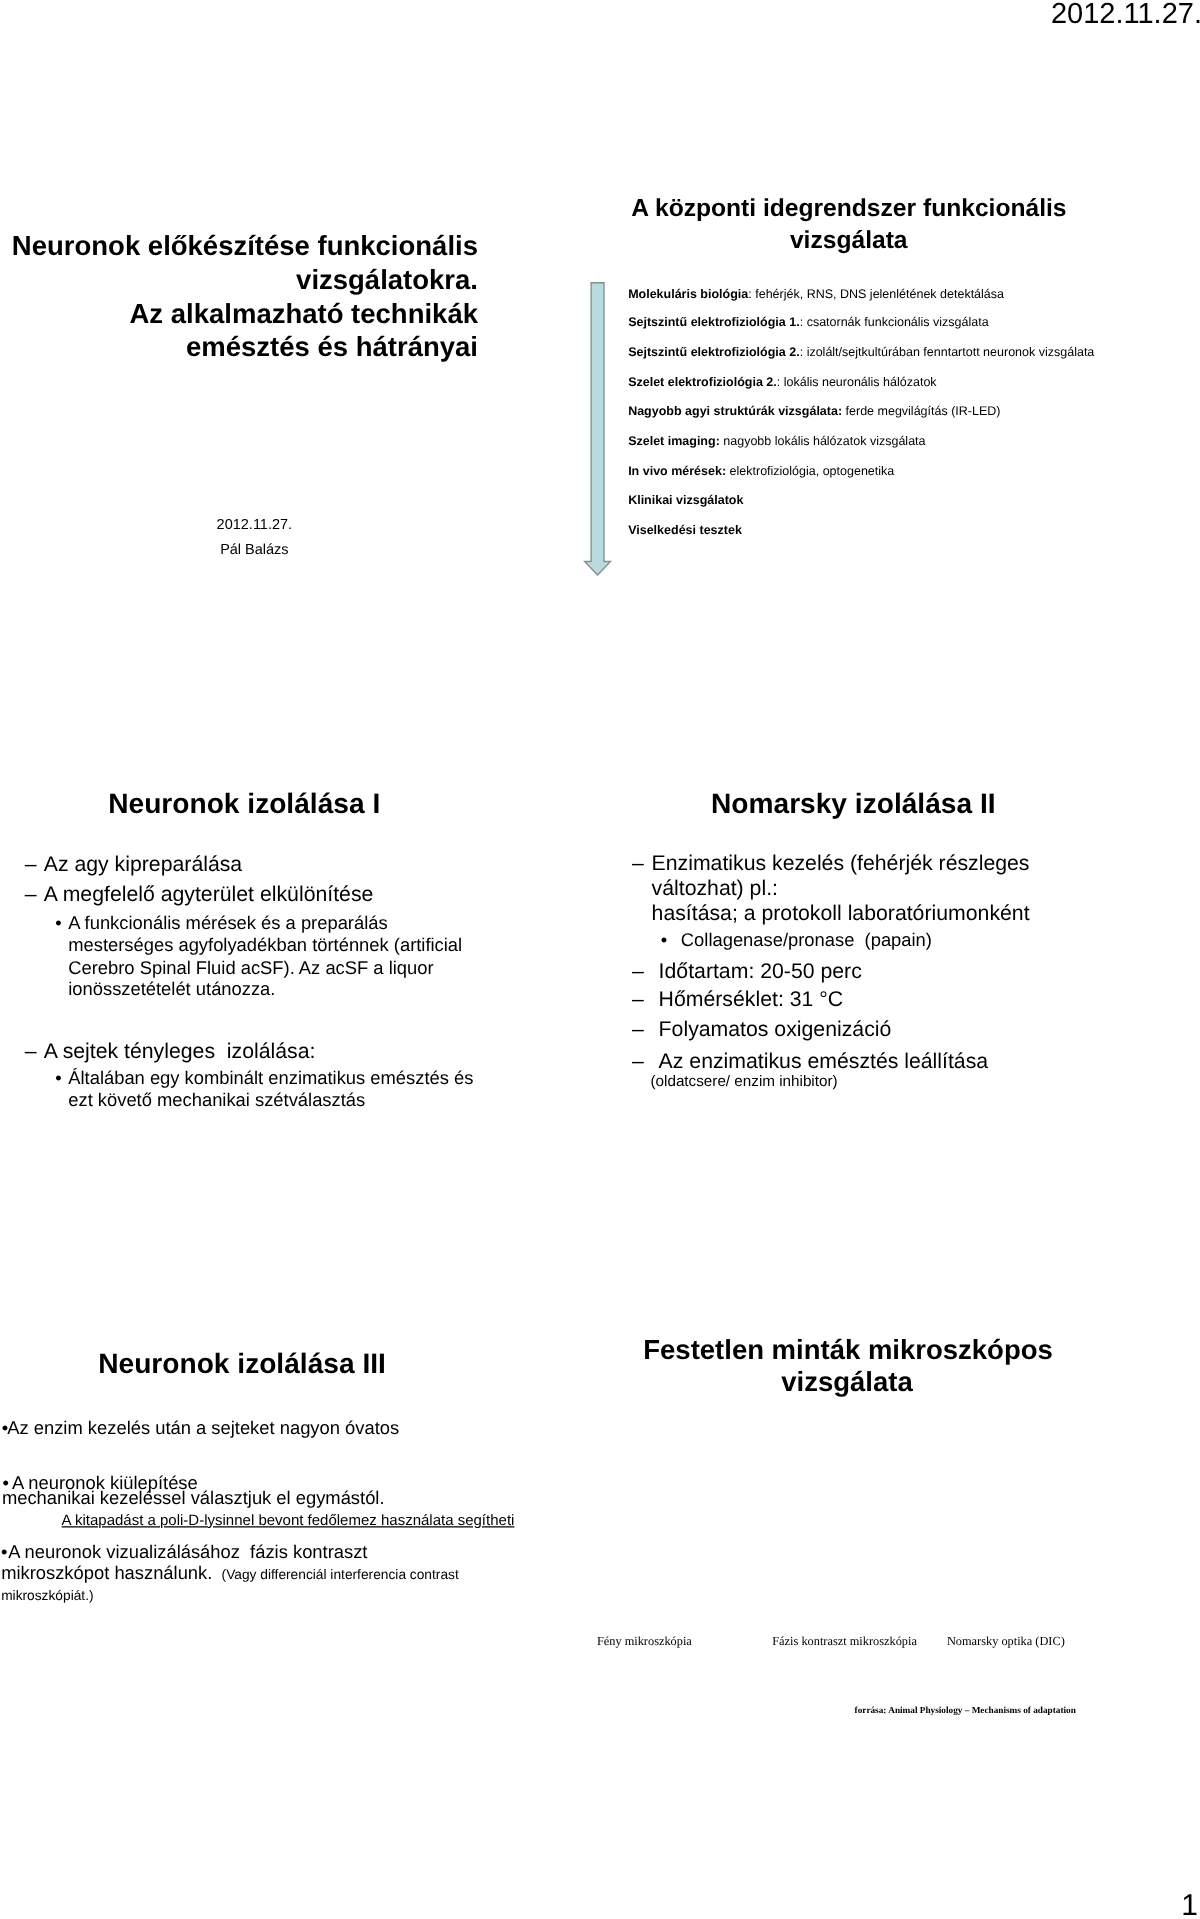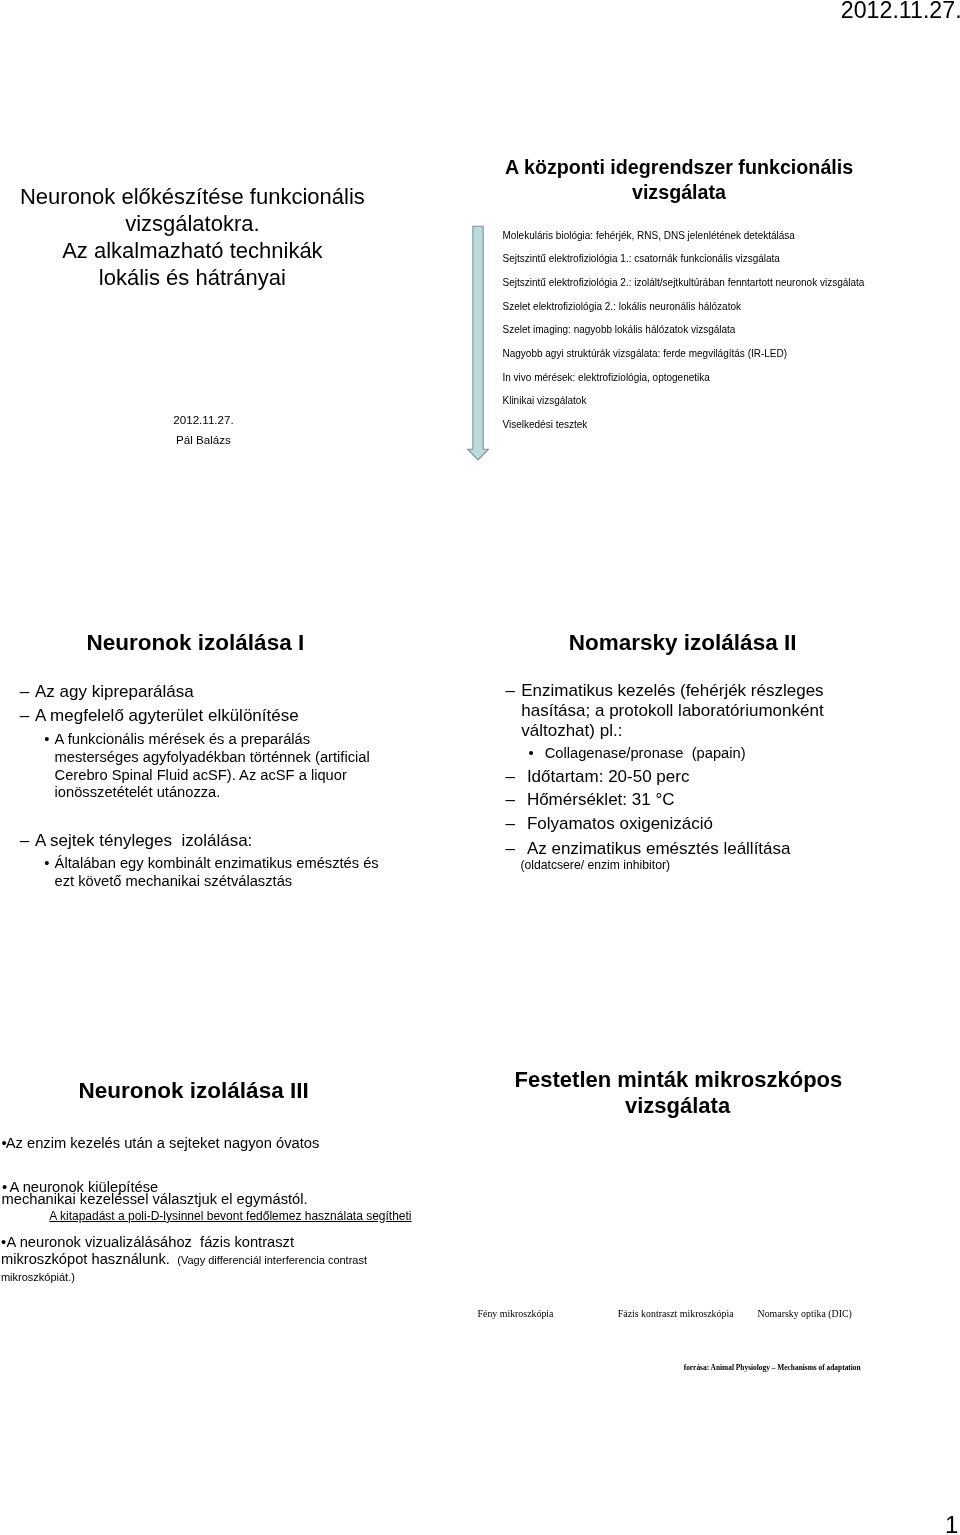--- a/index.html
+++ b/index.html
@@ -9,32 +9,32 @@
          -webkit-font-smoothing:antialiased; }
   .page { position:absolute; left:0; top:0; width:960px; height:1535px; }
   .hdr-date { position:absolute; left:840.8px; top:-2.6px; font-size:23.2px; white-space:nowrap; }
   .pagenum { position:absolute; left:945px; top:1511px; font-size:24px; }
 
   .slide { position:absolute; }
 
   
   #s1 { left:0px; top:0px; width:420px; }
   #s1 .title { position:absolute; left:2.4px; top:184.2px; width:380px;
-               font-weight:normal; font-size:22px; line-height:26.8px; text-align:center; }
+               font-weight:bold; font-size:22px; line-height:26.8px; text-align:right; }
   #s1 .meta  { position:absolute; left:115px; top:409.8px; width:177px;
                text-align:center; font-size:11.6px; line-height:19.7px; }
 
   
   #s2 { left:0px; top:0px; width:960px; }
   #s2 .title { position:absolute; left:505px; top:155.2px; width:348px;
                font-weight:bold; font-size:19.7px; line-height:24.6px; text-align:center;
                white-space:nowrap; }
   #s2 .list  { position:absolute; left:502.5px; top:229.8px; font-size:10px; }
   #s2 .list .li { height:23.67px; white-space:nowrap; line-height:12px;}
-  #s2 .list .li b { font-weight:normal; }
+  #s2 .list .li b { font-weight:bold; }
   .arrow { position:absolute; left:466px; top:224px; }
 
   
   .bul { position:relative; }
   .bul .mk { position:absolute; }
   .bul .ln { display:block; white-space:pre; }
 
   
   #s3 { left:0px; top:0px; width:480px; }
   #s3 .title { position:absolute; left:86.6px; top:631.1px; font-weight:bold;
@@ -112,43 +112,43 @@
 
 <div class="page">
 
   <div class="hdr-date">2012.11.27.</div>
 
   <div class="slide" id="s1">
     <div class="title">
       <div>Neuronok előkészítése funkcionális</div>
       <div>vizsgálatokra.</div>
       <div>Az alkalmazható technikák</div>
-      <div>lokális és hátrányai</div>
+      <div>emésztés és hátrányai</div>
     </div>
     <div class="meta">
       <div>2012.11.27.</div>
       <div>Pál Balázs</div>
     </div>
   </div>
 
   <div class="slide" id="s2">
     <div class="title">
       <div>A központi idegrendszer funkcionális</div>
       <div>vizsgálata</div>
     </div>
     <svg class="arrow" width="26" height="240" viewBox="0 0 26 240">
         <path d="M6.9 2.2 L17.2 2.2 L17.2 225.2 L22.4 225.2 L12.05 236 L1.7 225.2 L6.9 225.2 Z" fill="#bbdade" stroke="#7e9294" stroke-width="1.1" stroke-linejoin="miter"></path>
       </svg>
     <div class="list" id="s2list">
         <div class="li"><b>Molekuláris biológia</b><span>: fehérjék, RNS, DNS jelenlétének detektálása</span></div>
         <div class="li"><b>Sejtszintű elektrofiziológia 1.</b><span>: csatornák funkcionális vizsgálata</span></div>
         <div class="li"><b>Sejtszintű elektrofiziológia 2.</b><span>: izolált/sejtkultúrában fenntartott neuronok vizsgálata</span></div>
         <div class="li"><b>Szelet elektrofiziológia 2.</b><span>: lokális neuronális hálózatok</span></div>
+        <div class="li"><b>Nagyobb agyi struktúrák vizsgálata:</b><span> ferde megvilágítás (IR-LED)</span></div>
         <div class="li"><b>Szelet imaging:</b><span> nagyobb lokális hálózatok vizsgálata</span></div>
-        <div class="li"><b>Nagyobb agyi struktúrák vizsgálata:</b><span> ferde megvilágítás (IR-LED)</span></div>
         <div class="li"><b>In vivo mérések:</b><span>  elektrofiziológia, optogenetika</span></div>
         <div class="li"><b>Klinikai vizsgálatok</b><span></span></div>
         <div class="li"><b>Viselkedési tesztek</b><span></span></div>
       </div>
   </div>
 
   <div class="slide" id="s3">
     <div class="title">Neuronok izolálása I</div>
     <div class="body">
         <div class="bul lvl1 b0">
@@ -188,22 +188,22 @@
       </div>
   </div>
 
   <div class="slide" id="s4">
     <div class="title">Nomarsky izolálása II</div>
     <div class="body">
         <div class="bul lvl1 b0">
           <span class="mk">–</span>
           <span class="tx">
             <span class="ln">Enzimatikus kezelés (fehérjék részleges</span>
+            <span class="ln">változhat) pl.:</span>
             <span class="ln">hasítása; a protokoll laboratóriumonként</span>
-            <span class="ln">változhat) pl.:</span>
           </span>
         </div>
         <div class="bul lvl2 b1">
           <span class="mk">•</span>
           <span class="tx">
             <span class="ln">Collagenase/pronase  (papain)</span>
           </span>
         </div>
         <div class="bul lvl1 b2">
           <span class="mk">–</span>

